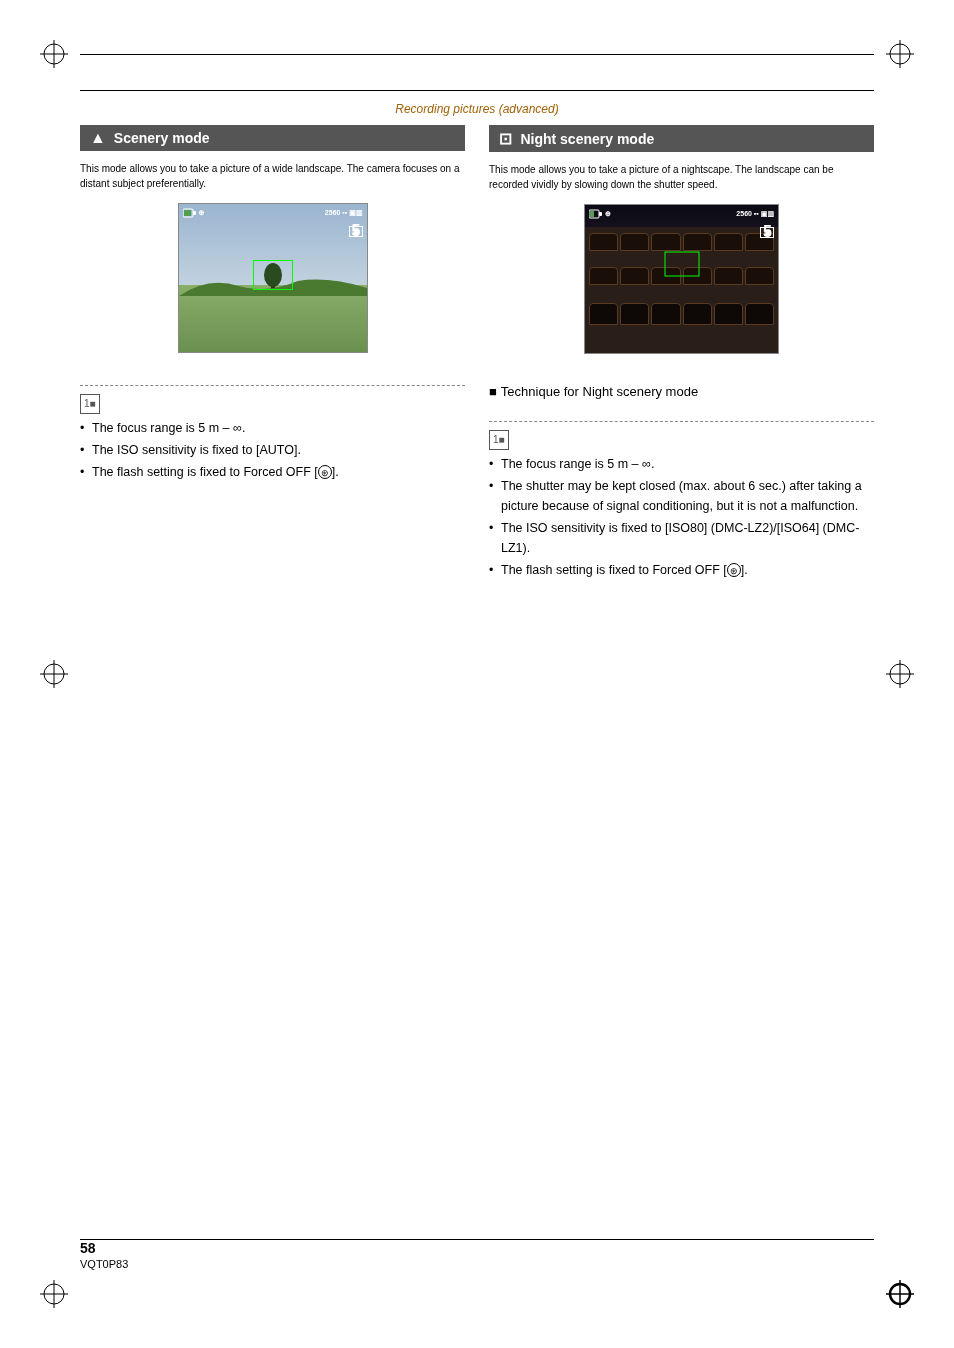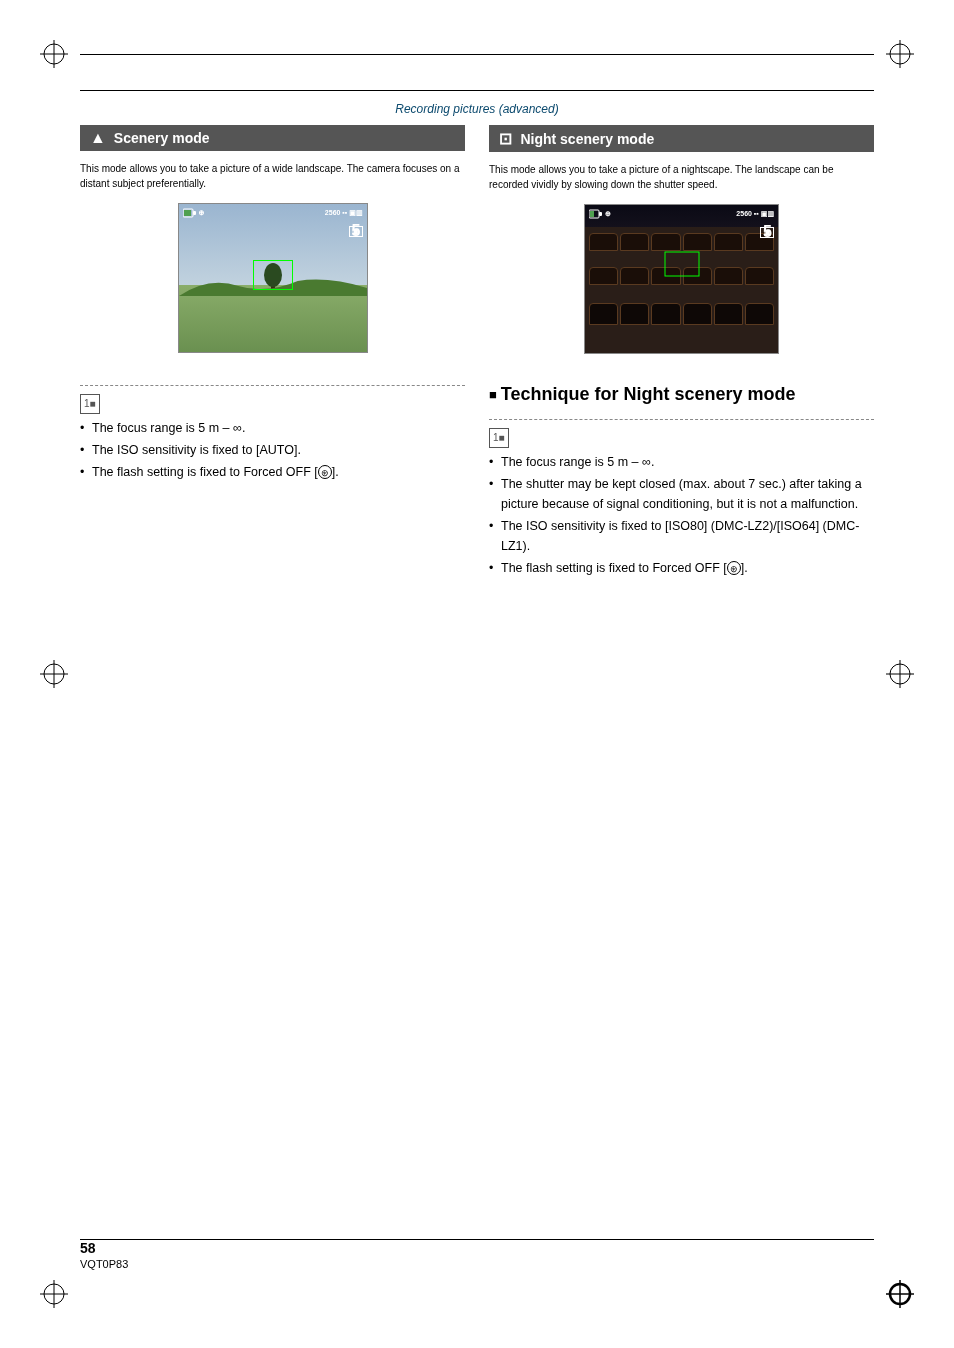--- a/index.html
+++ b/index.html
@@ -46,21 +46,21 @@
       align-items: center;
     }
 
     .page-subtitle {
       position: absolute;
       top: 102px;
       left: 0; right: 0;
       text-align: center;
       font-size: 12px;
       font-style: italic;
-      color: #0c4a6e;
+      color: #a16207;
     }
 
     
     .content-area {
       position: absolute;
       top: 125px;
       left: 80px;
       right: 80px;
       bottom: 120px;
       display: flex;
@@ -202,23 +202,23 @@
       margin-bottom: 2px;
     }
 
     .bullet-list li::before {
       content: "•";
       position: absolute;
       left: 0;
     }
 
     .technique-header {
-      font-weight: bold;
-      font-size: 18px;
-      margin-bottom: 14px;
+      font-weight: normal;
+      font-size: 13px;
+      margin-bottom: 22px;
       display: flex;
       align-items: center;
       gap: 4px;
     }
 
     .technique-header::before {
       content: "■";
       font-size: 13px;
     }
 
@@ -432,21 +432,21 @@
         </div>
       </div>
 
       <div class="technique-header">Technique for Night scenery mode</div>
 
 
       <div class="note-box">
         <span class="note-icon">1■</span>
         <ul class="bullet-list">
           <li>The focus range is 5 m – ∞.</li>
-          <li>The shutter may be kept closed (max. about 7 sec.) after taking a picture because of signal conditioning, but it is not a malfunction.</li>
+          <li>The shutter may be kept closed (max. about 6 sec.) after taking a picture because of signal conditioning, but it is not a malfunction.</li>
           <li>The ISO sensitivity is fixed to [ISO80] (DMC-LZ2)/[ISO64] (DMC-LZ1).</li>
           <li>The flash setting is fixed to Forced OFF [<span class="flash-symbol">⊛</span>].</li>
         </ul>
       </div>
 
     </div>
   </div>
 
   <div class="footer-line"></div>
   <div class="page-number">58</div>

